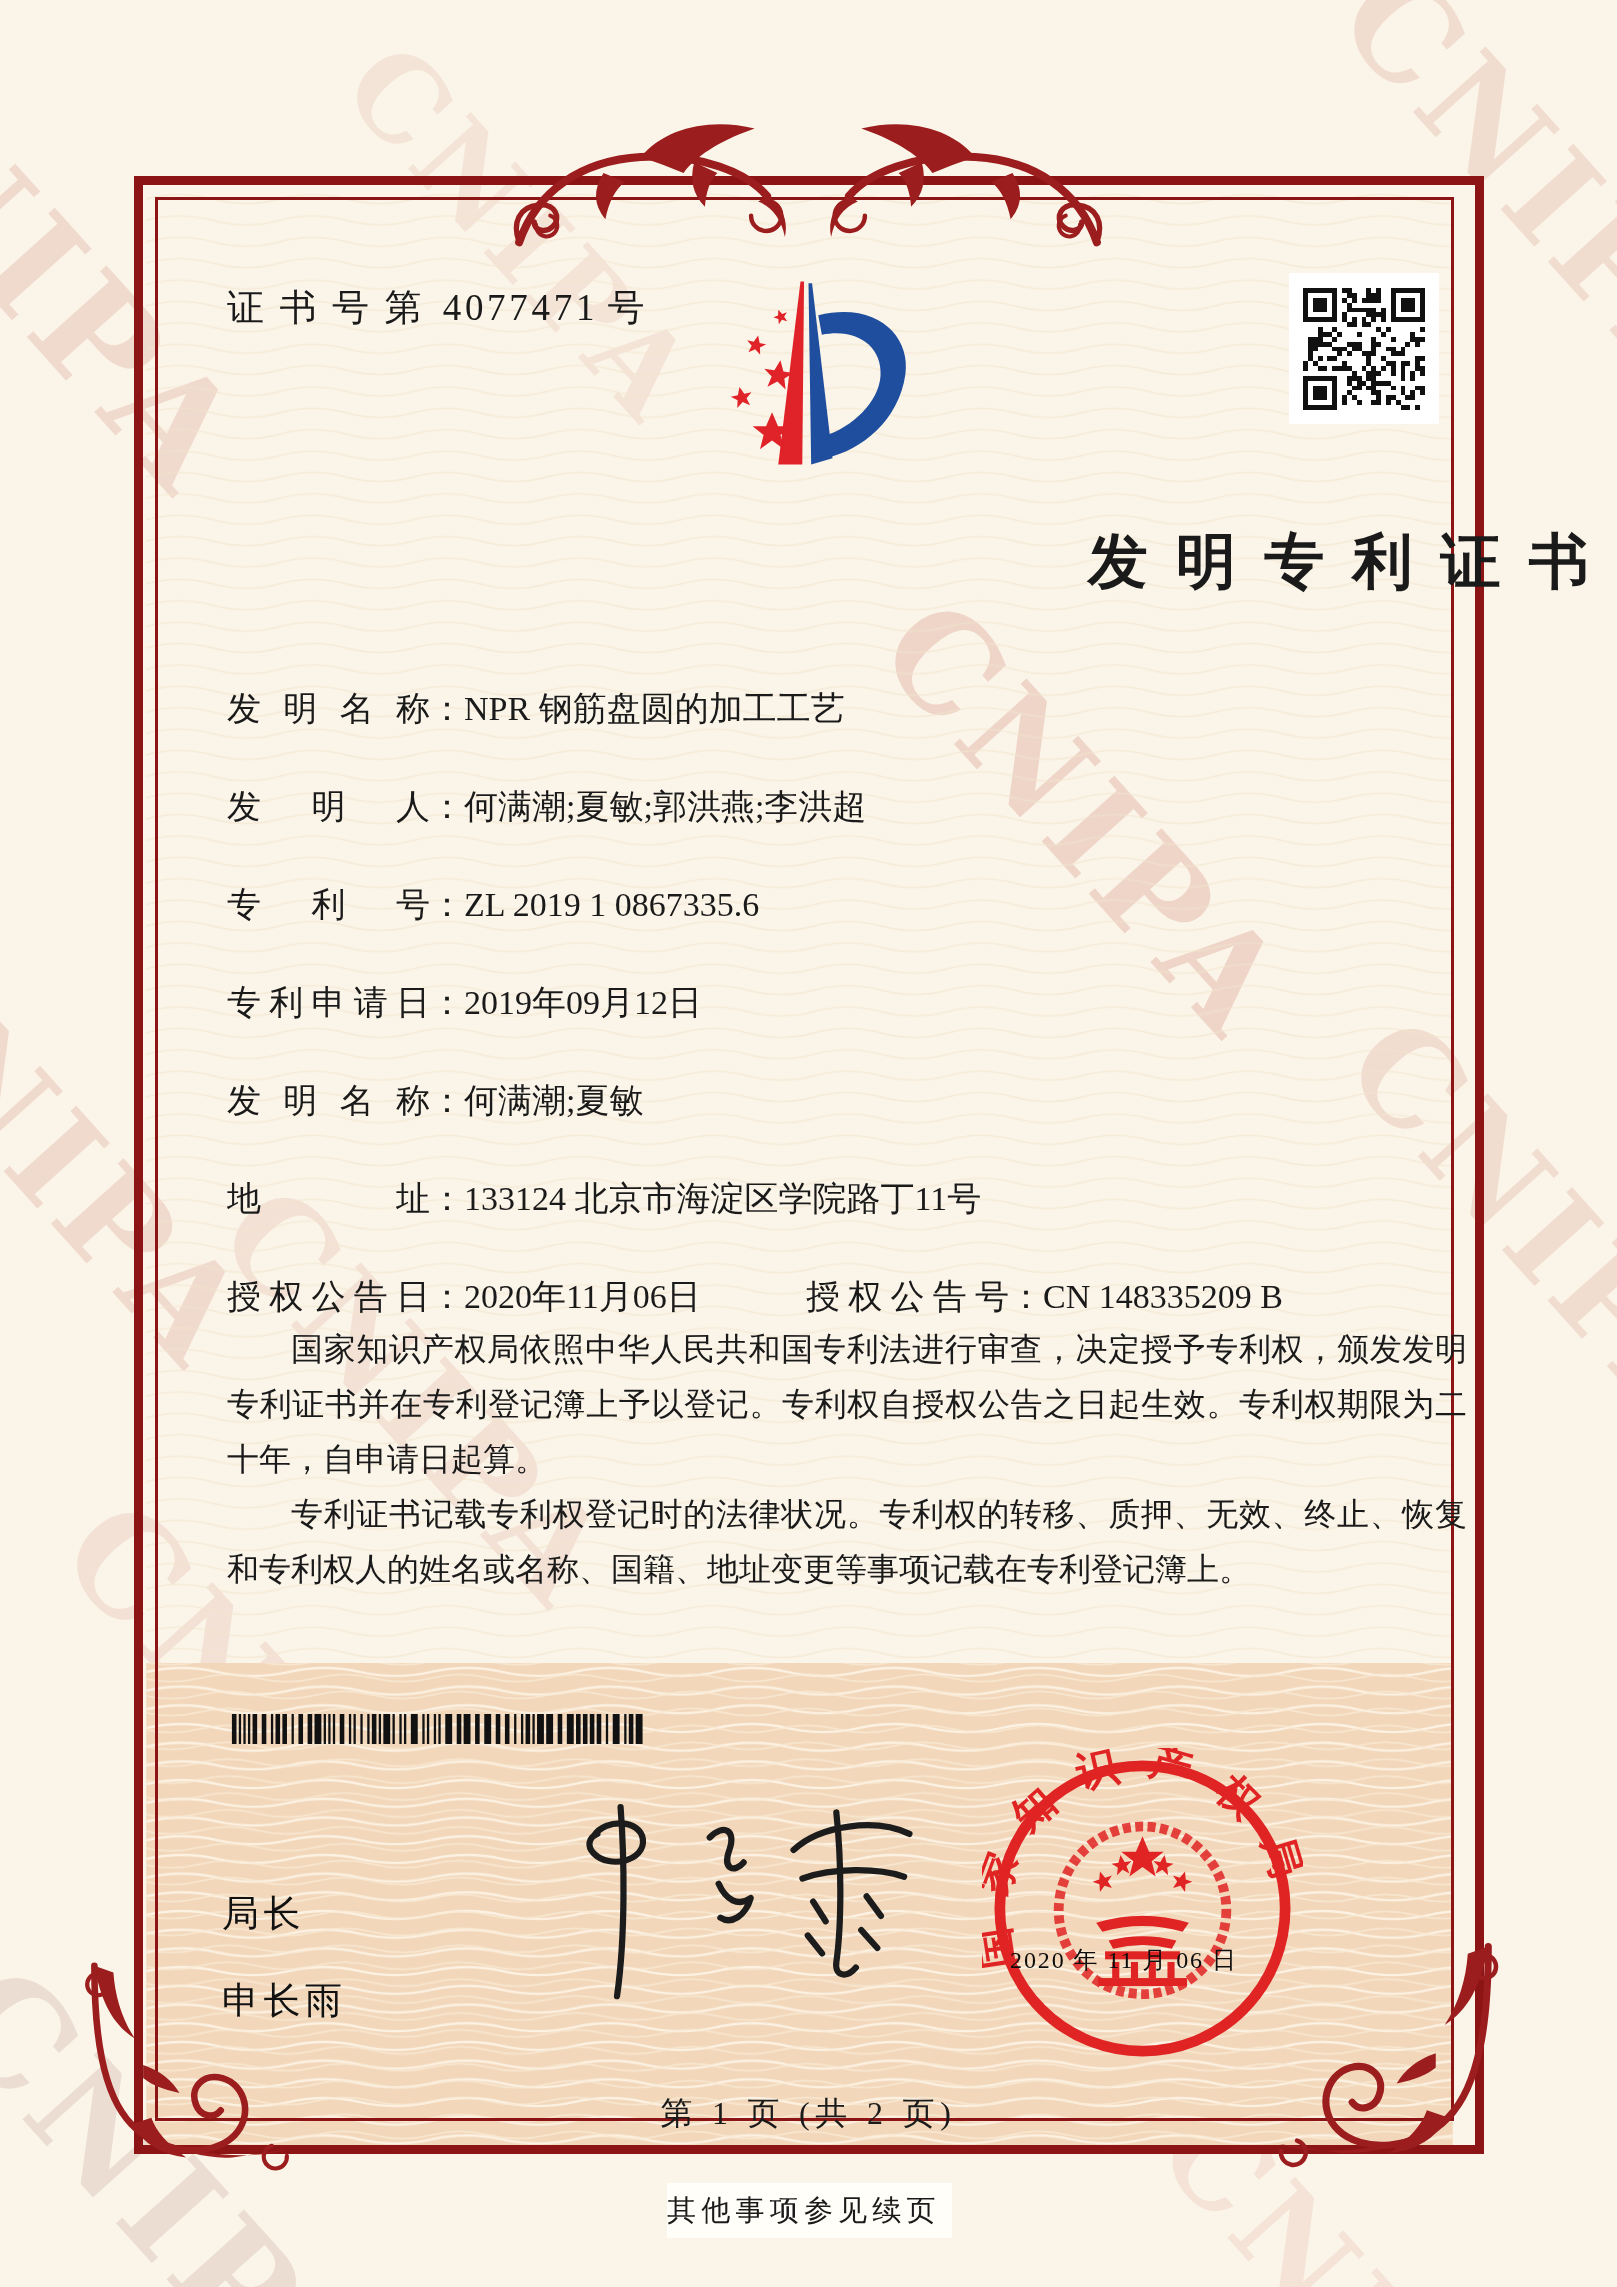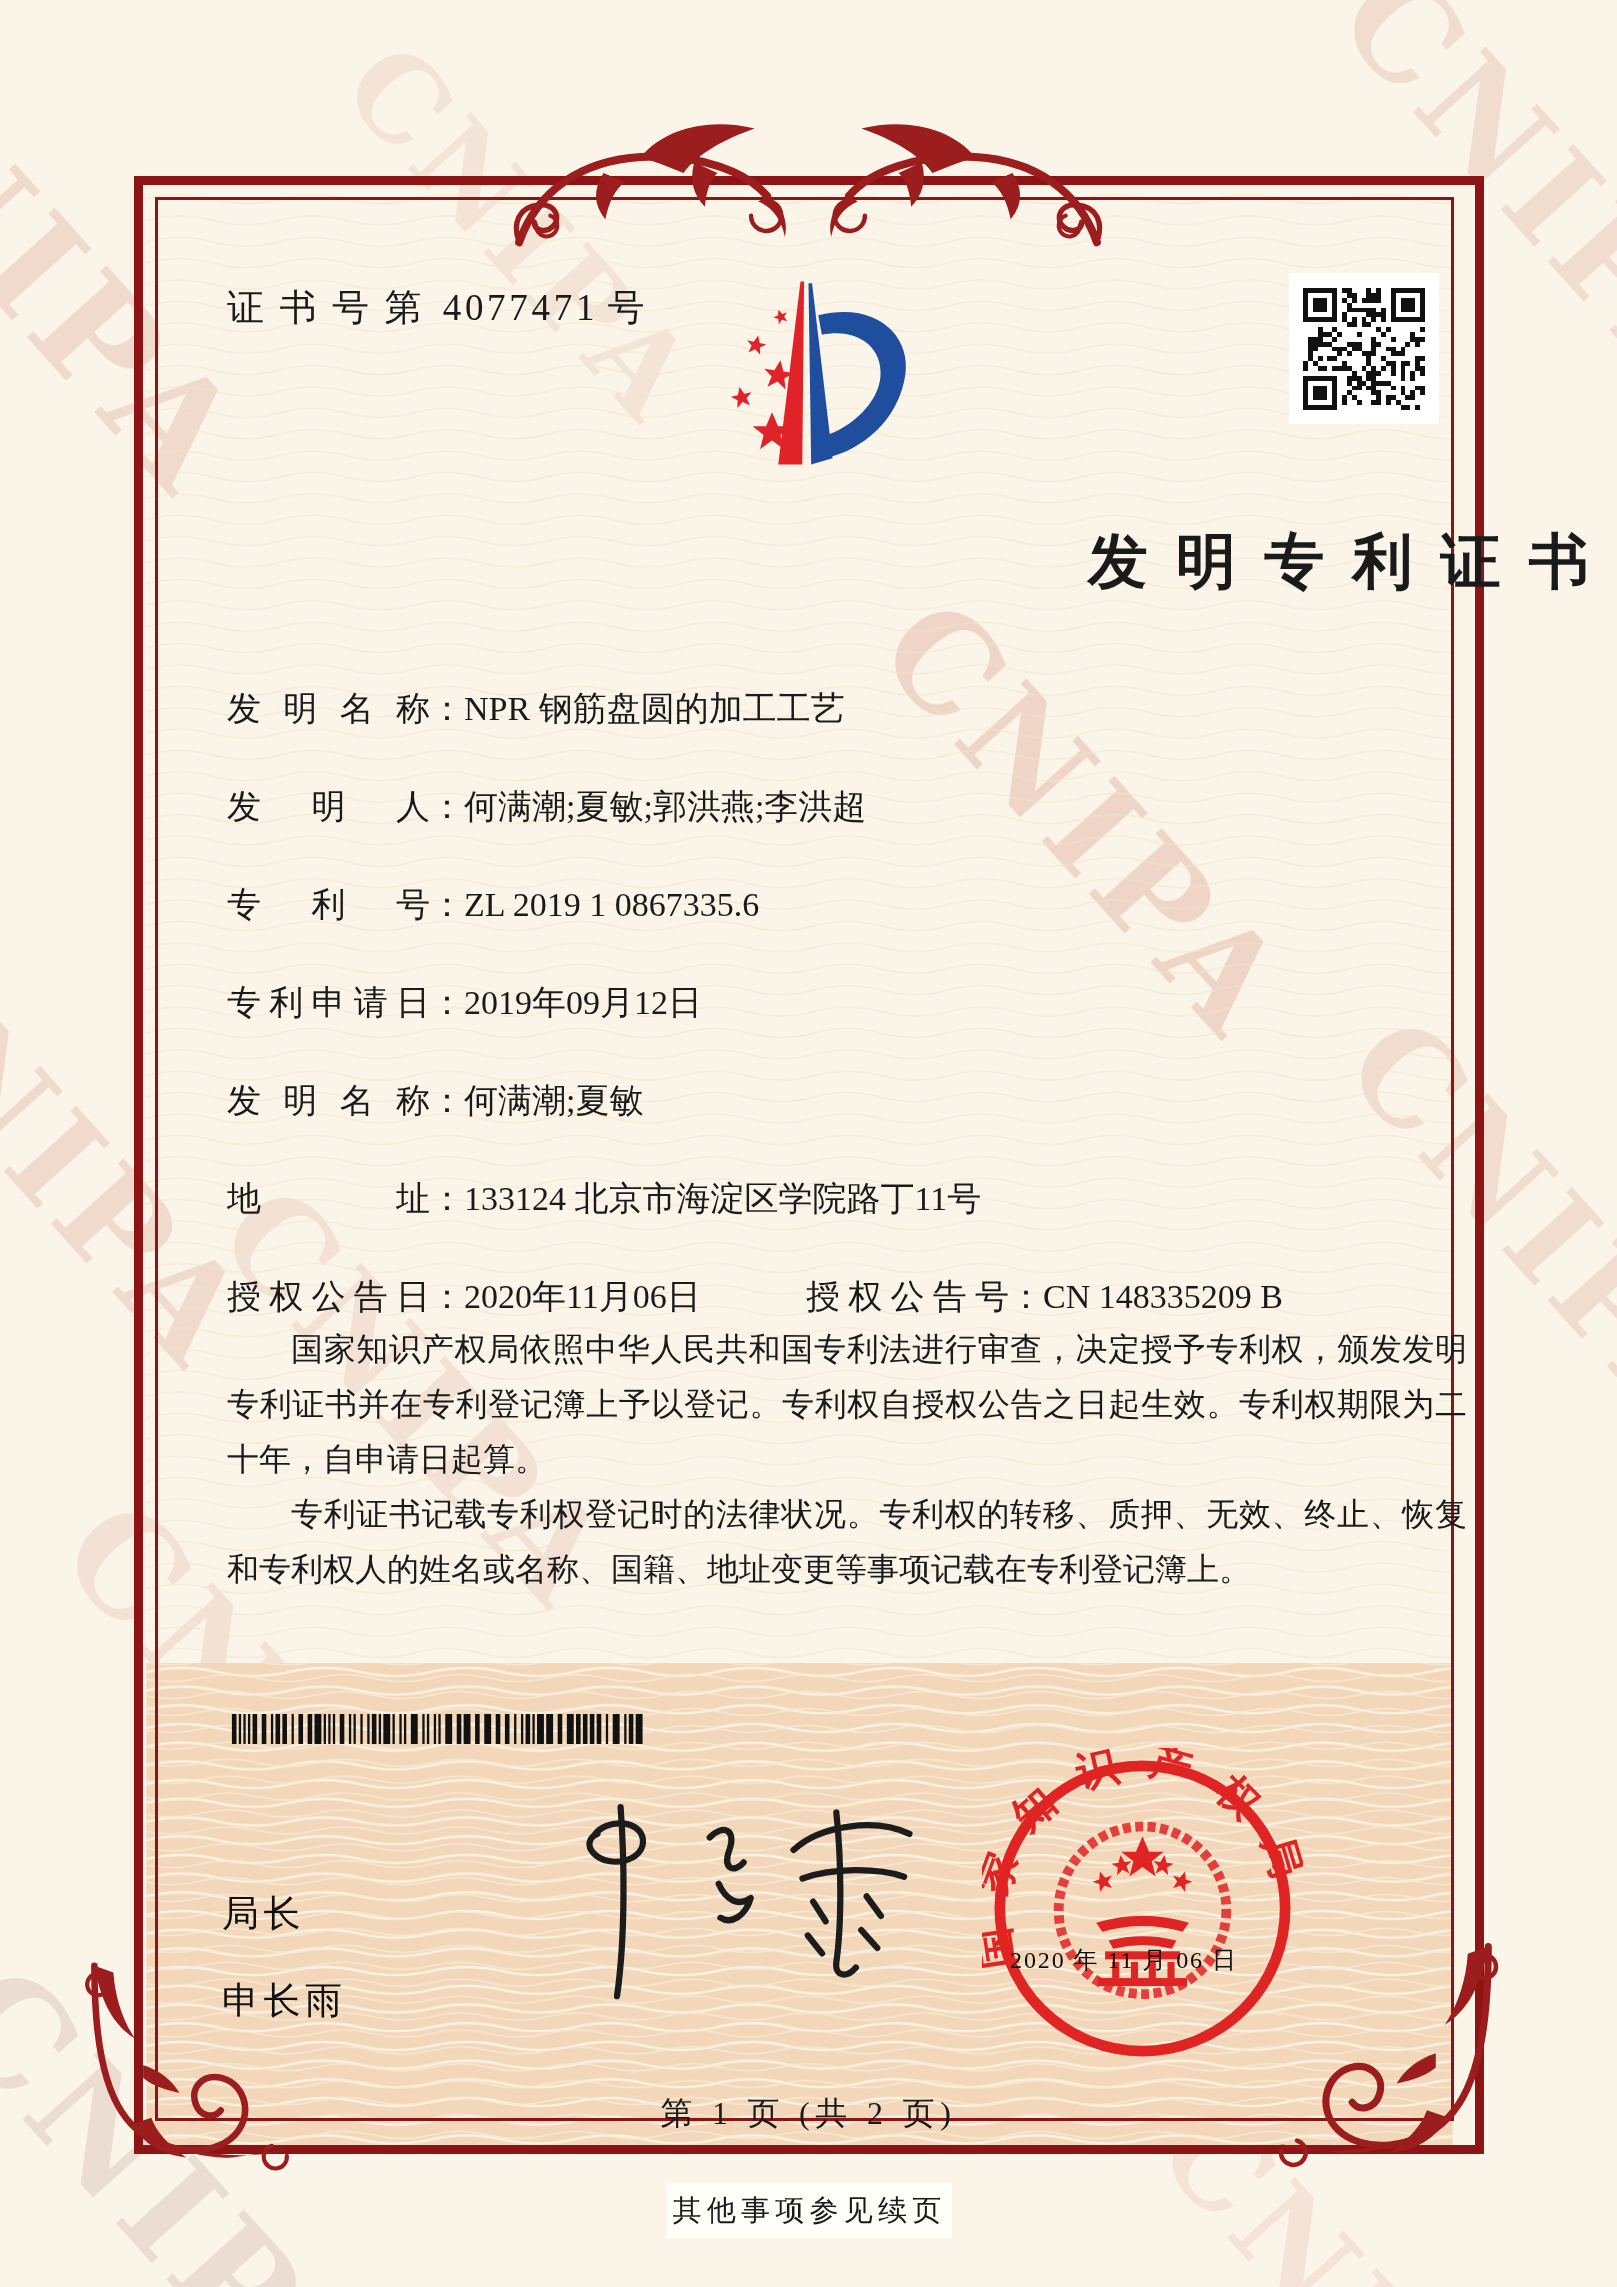--- a/index.html
+++ b/index.html
@@ -47,21 +47,21 @@
   
   .barcode{position:absolute;left:230px;top:1714px;z-index:5;}
   .officer{position:absolute;left:222px;top:1841px;z-index:6;font-family:"DejaVu Sans","Liberation Sans",sans-serif;
            font-size:37px;letter-spacing:.12em;color:#111;margin-top:48px;}
   .officer .name{display:block;margin-top:37px;}
   .signature{position:absolute;left:535px;top:1791px;z-index:6;}
   .seal{position:absolute;left:982px;top:1748px;z-index:6;opacity:.96;}
   .seal-date{position:absolute;left:1010px;top:1944px;z-index:7;font-size:24px;letter-spacing:.08em;color:#0d0d0d;}
   .page-info{position:absolute;left:0;top:2092px;width:1617px;text-align:center;font-size:32px;letter-spacing:.18em;z-index:6;}
   .note-box{position:absolute;left:667px;top:2183px;width:285px;height:55px;background:#fffef8;z-index:5;
-            display:flex;align-items:center;justify-content:center;}
+            display:flex;align-items:center;justify-content:flex-start;}
   .note-box span{font-size:29px;letter-spacing:.18em;}
 </style>
 </head>
 <body>
 
 <div class="page">
 
   <span class="wm w1">CNIPA</span>
   <span class="wm w2">CNIPA</span>
   <span class="wm w3">CNIPA</span>

